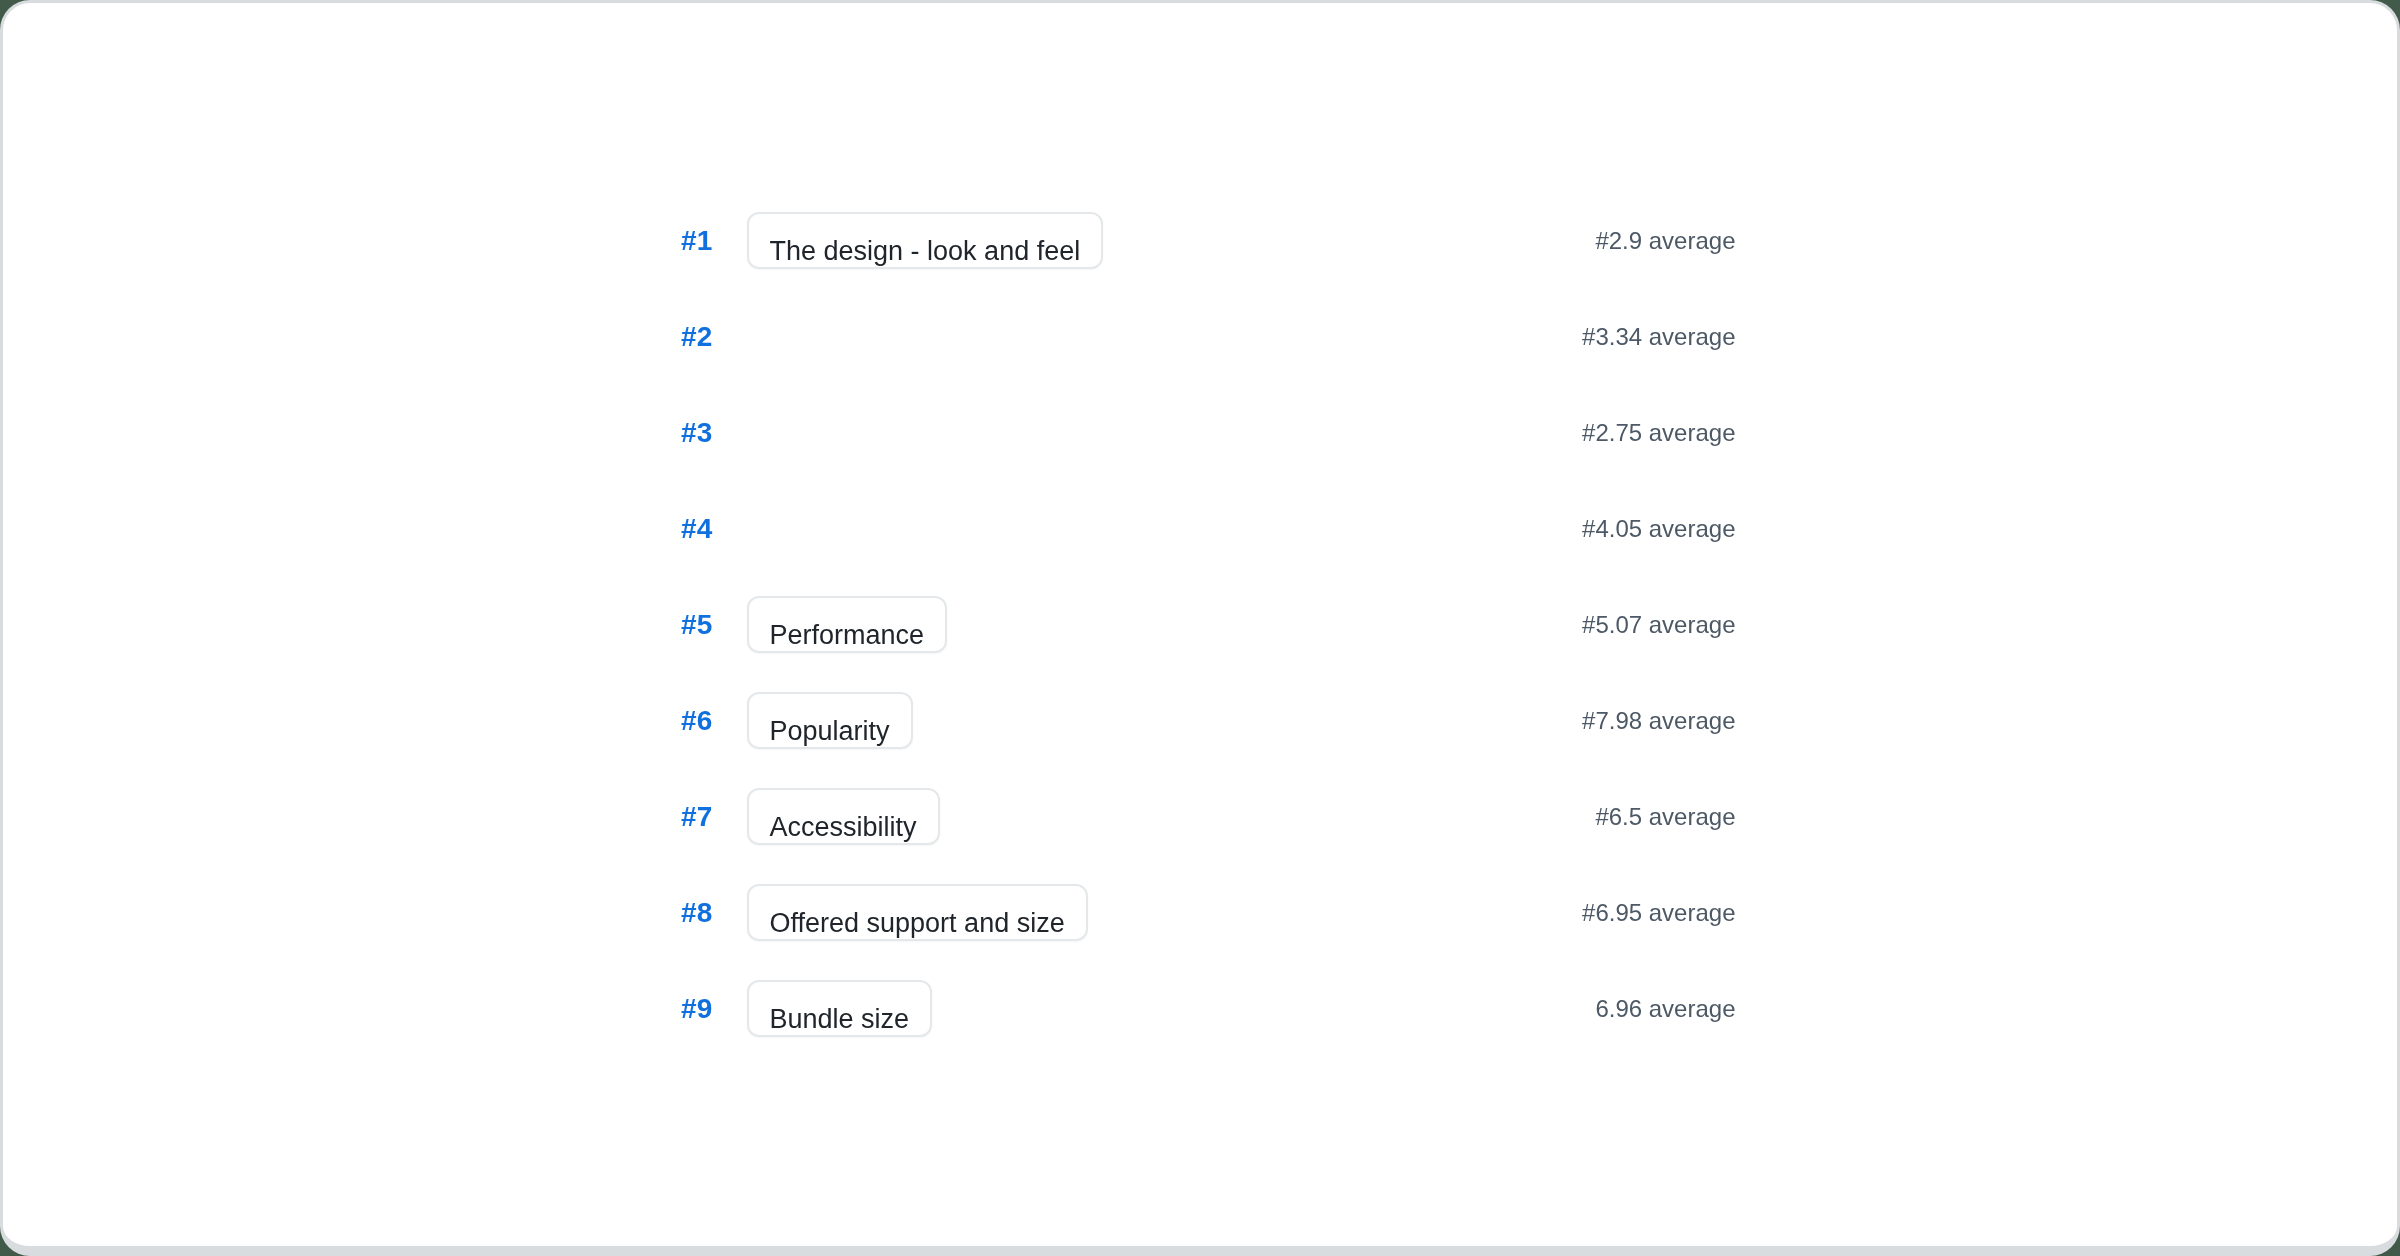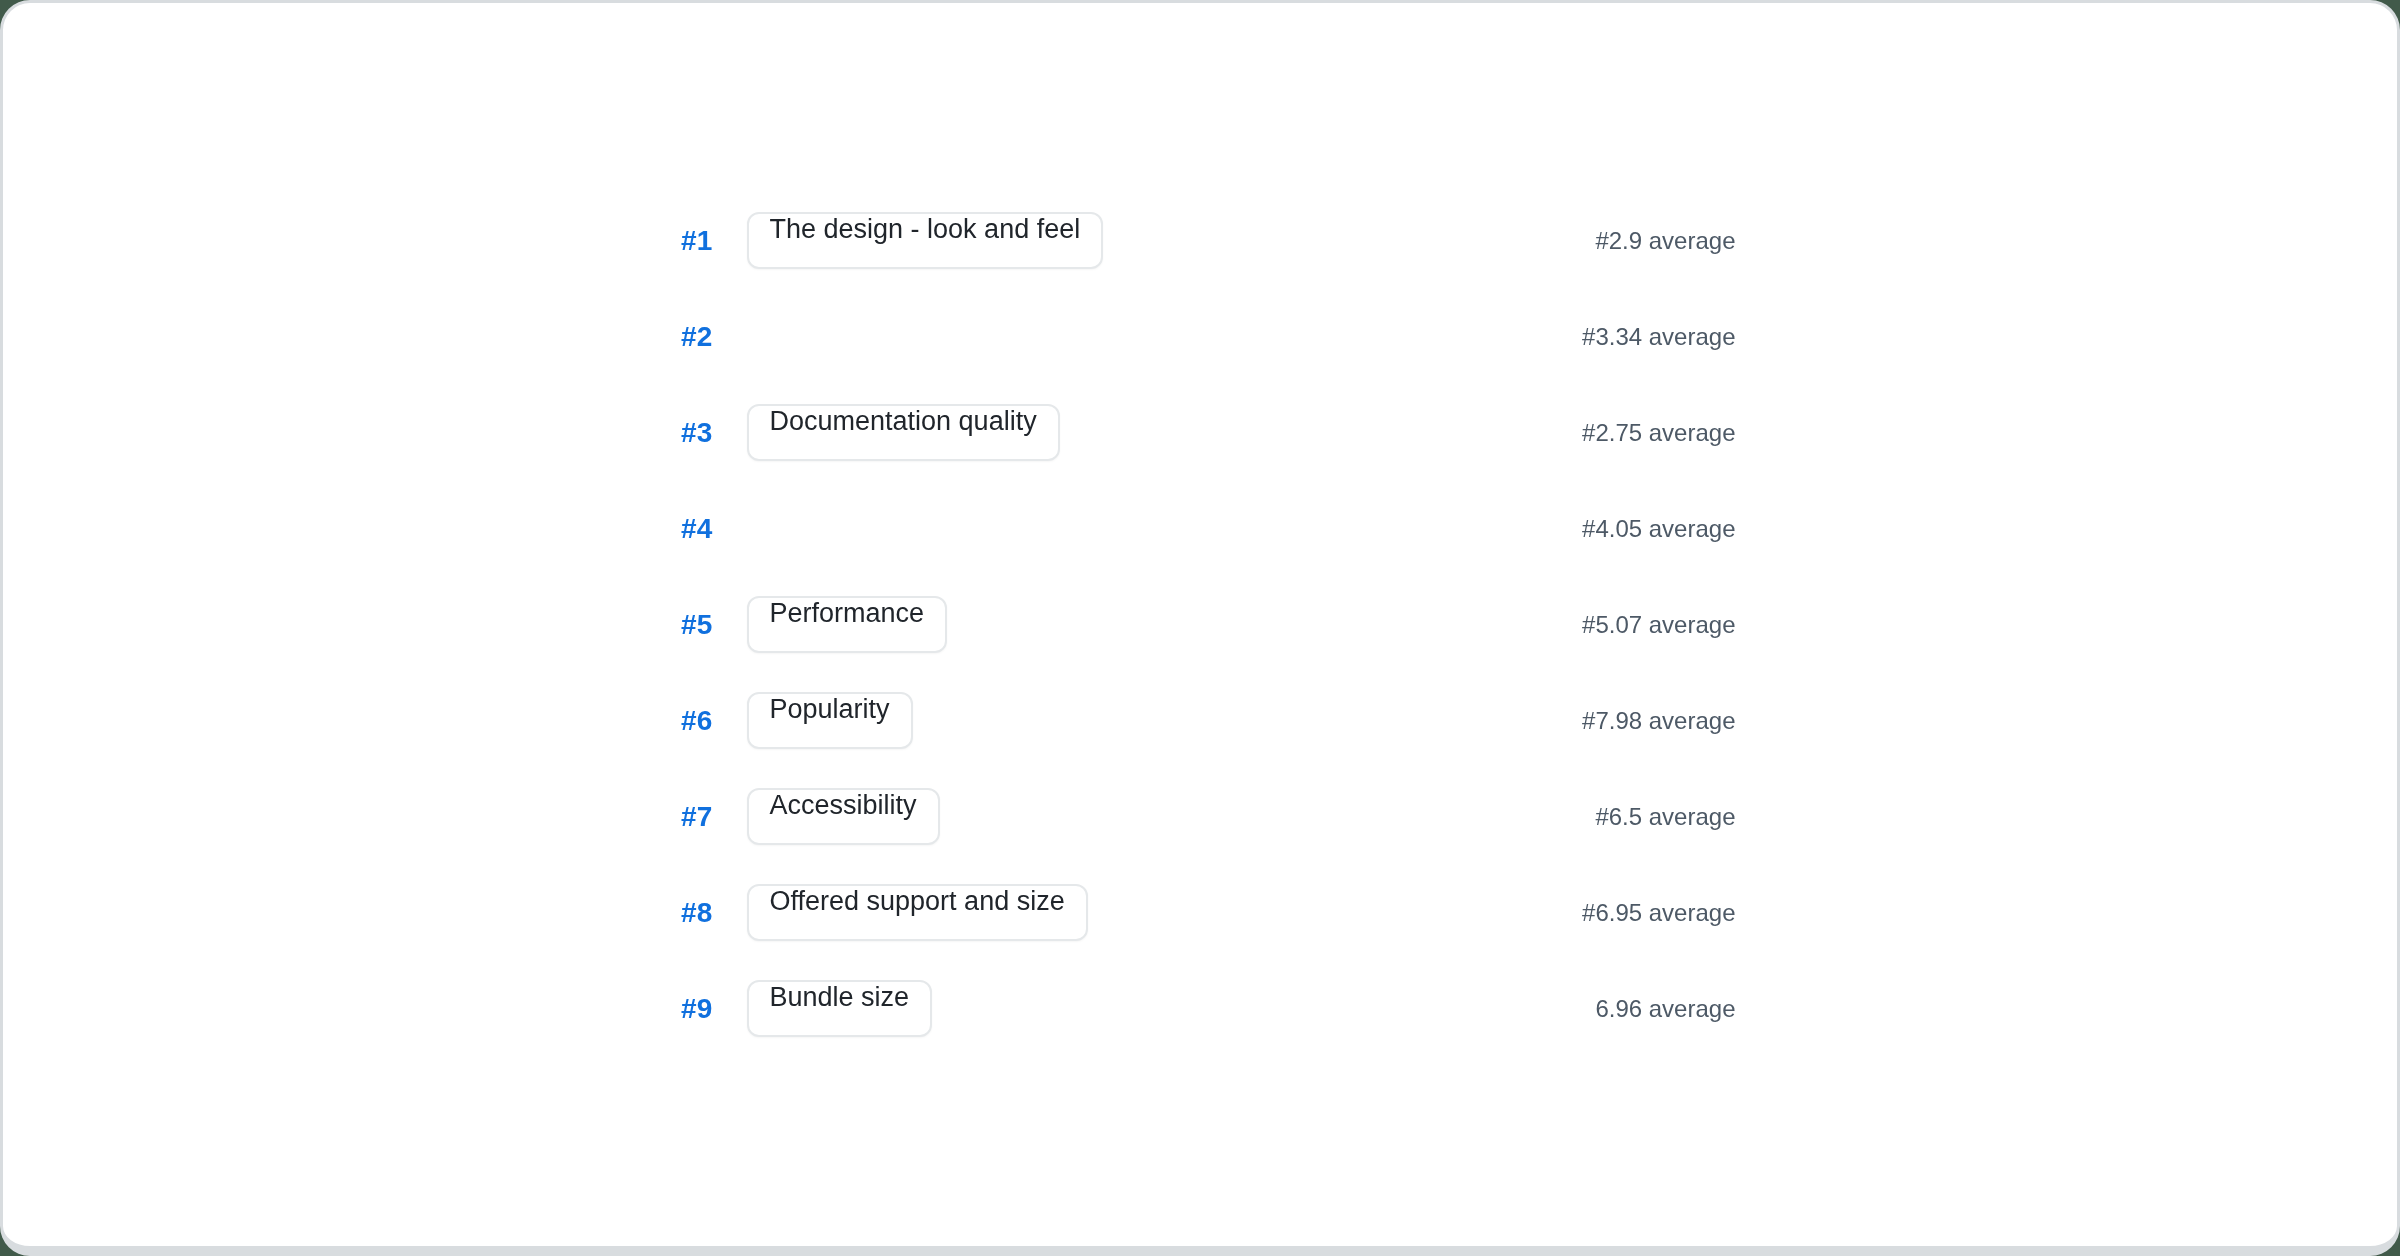--- a/index.html
+++ b/index.html
@@ -45,21 +45,21 @@
     font-size:28px;
     font-weight:700;
     color:var(--rank-blue);
     flex:none;
     letter-spacing:.2px;
   }
   .chip{
     margin-left:34px;
     height:57px;
     display:inline-flex;
-    align-items:flex-start;
+    align-items:flex-end;
     padding:0 21px;
     background:#fff;
     border:2px solid var(--chip-border);
     border-radius:12px;
     box-shadow:0 1px 2px rgba(0,0,0,0.04);
   }
   .chip-label{
     font-size:27px;
     color:var(--label-ink);
     white-space:nowrap;
@@ -84,23 +84,20 @@
     <span class="avg">#2.9 average</span>
   </div>
 
   <div class="row">
     <span class="rank">#2</span>
     <span class="avg">#3.34 average</span>
   </div>
 
   <div class="row">
     <span class="rank">#3</span>
-    <span class="chip">
-      <span class="chip-label">Documentation quality</span>
-    </span>
     <span class="avg">#2.75 average</span>
   </div>
 
   <div class="row">
     <span class="rank">#4</span>
     <span class="avg">#4.05 average</span>
   </div>
 
   <div class="row">
     <span class="rank">#5</span>

